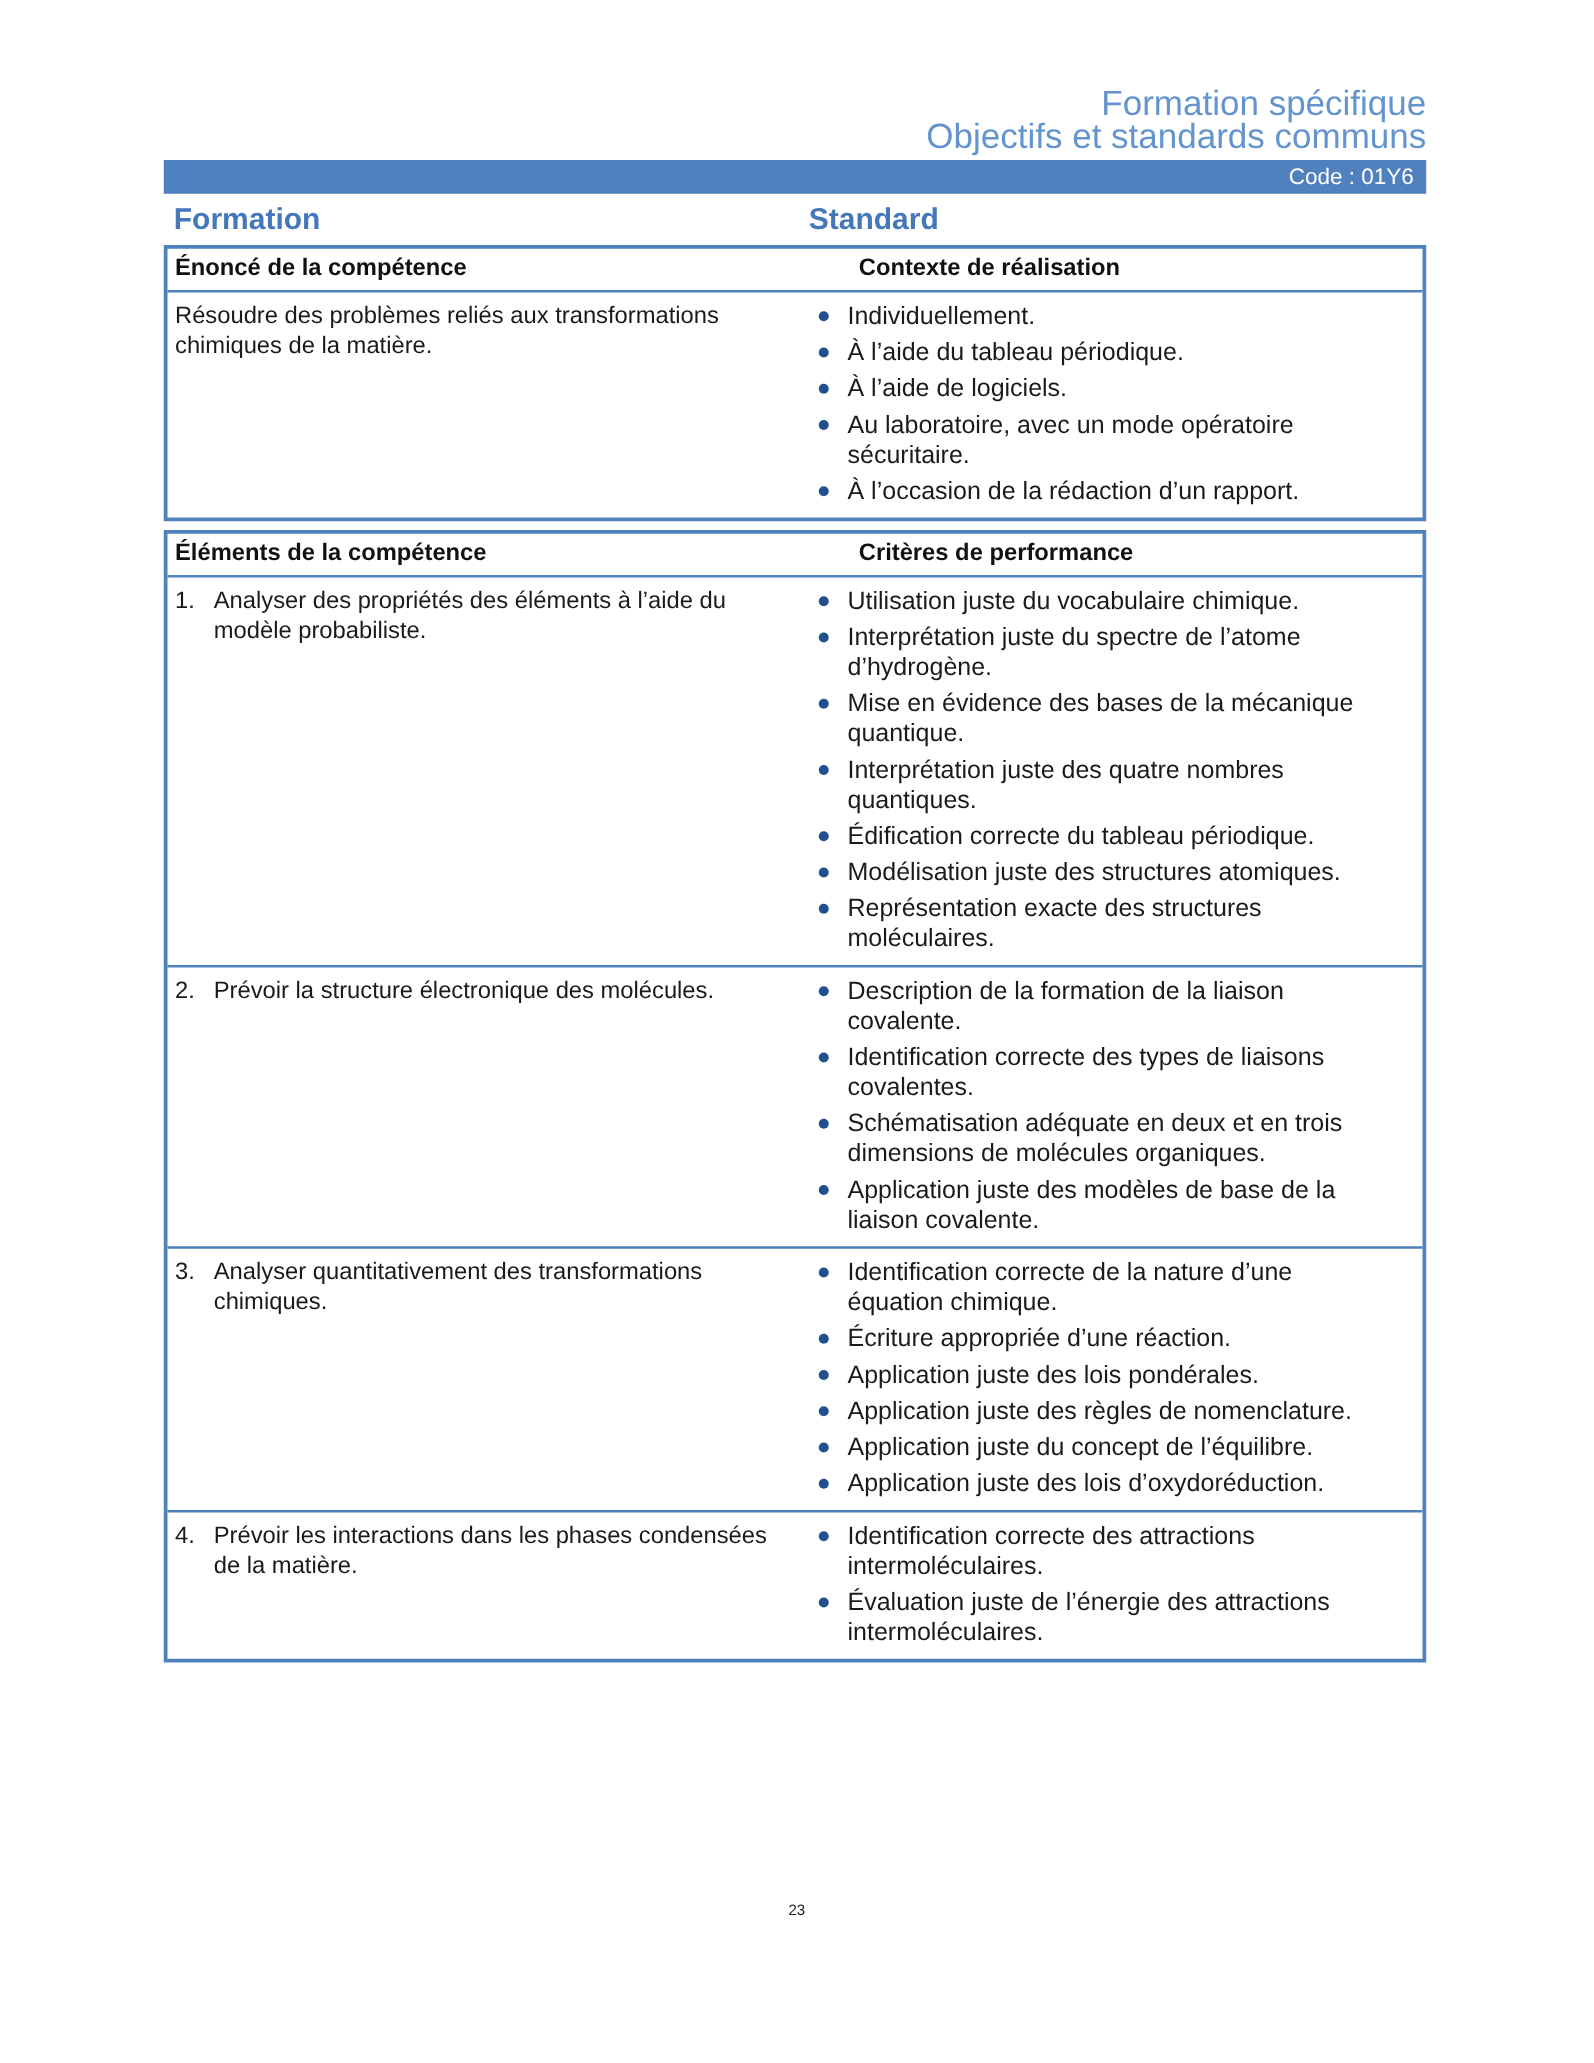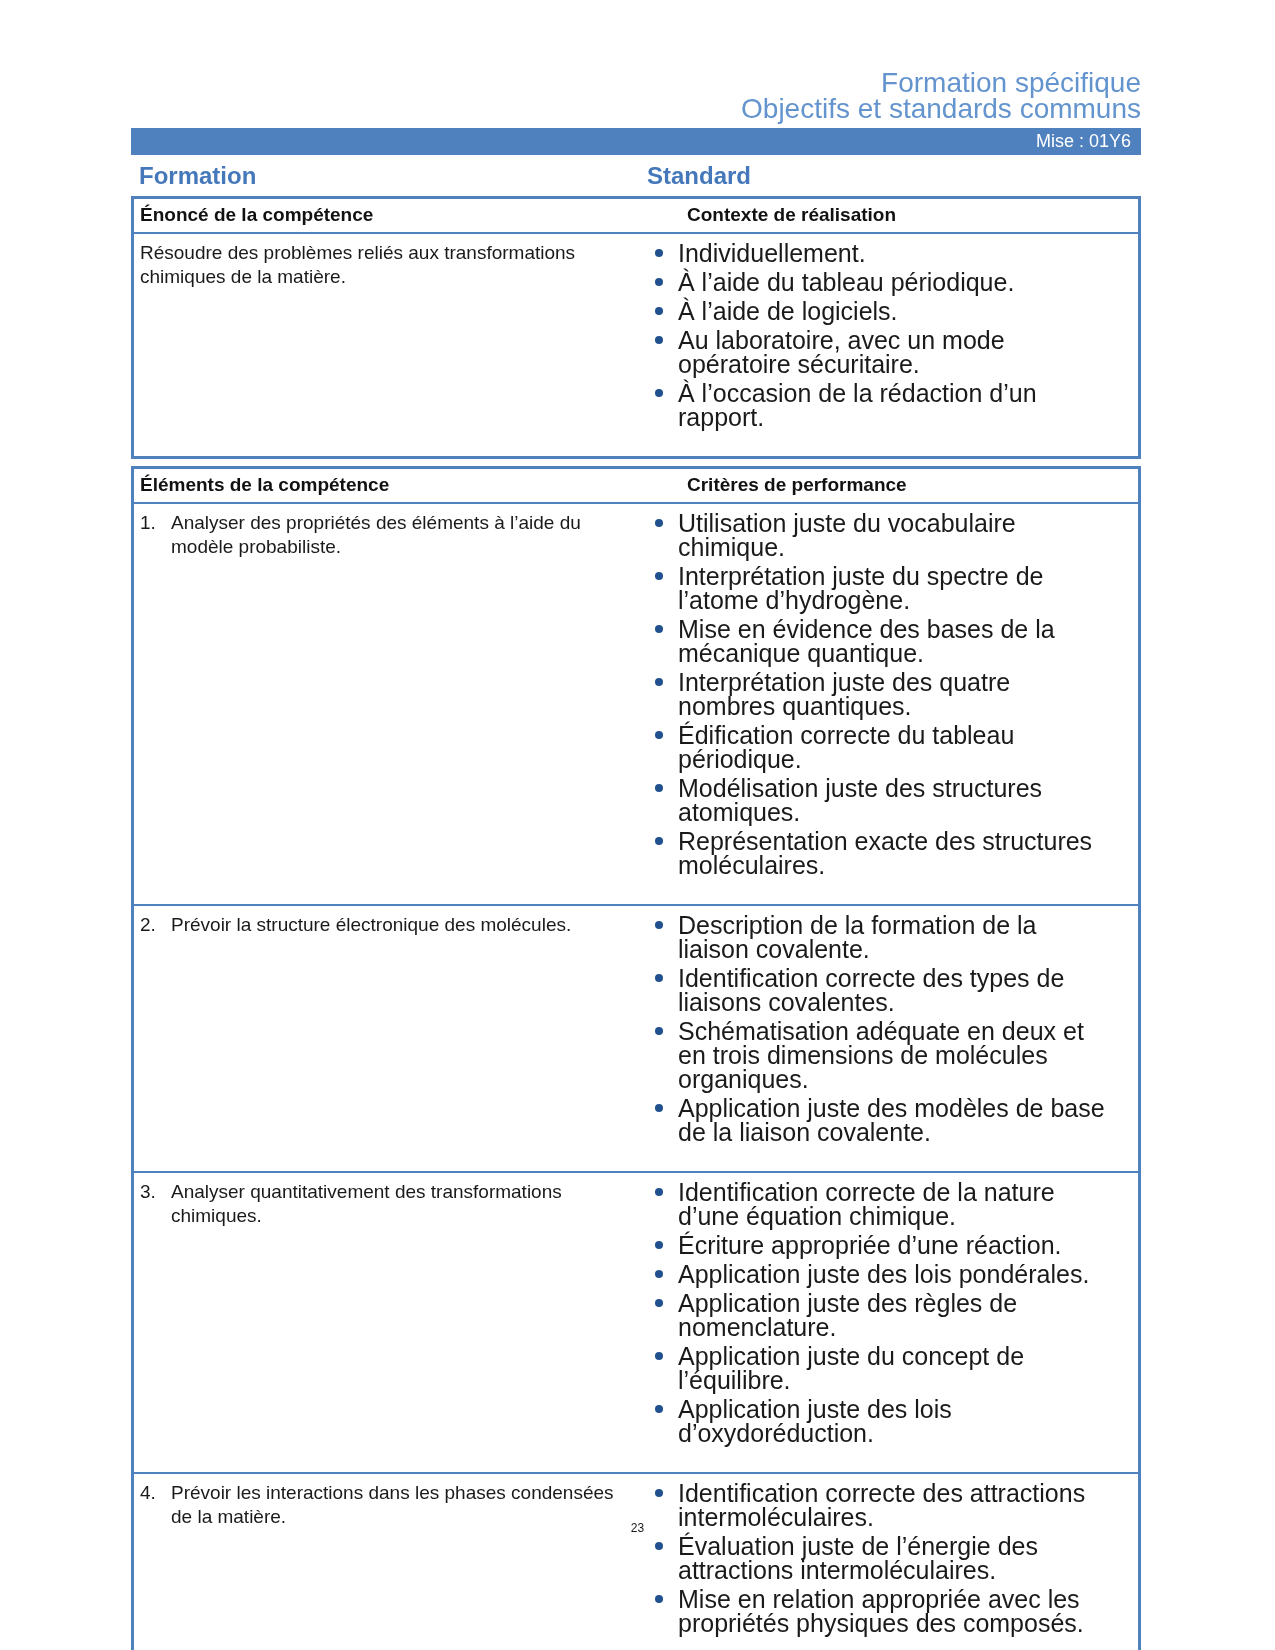--- a/index.html
+++ b/index.html
@@ -46,21 +46,21 @@
     border-bottom:2px solid var(--accent-blue,#4f81bd);
     font-weight:bold; font-size:19px; line-height:24px;
     padding:4px 0 5px;
     color:#111111;
   }
   .th-left  { padding-left:6px; }
   .th-right { padding-left:7px;margin-left:37px; }
   .tbl-row { display:grid; grid-template-columns:509px 1fr; }
   .rows .tbl-row + .tbl-row { border-top:2px solid var(--accent-blue,#4f81bd); }
   .cell-left  { padding:7px 8px 8px 0; font-size:19px; line-height:24px; }
-  .cell-right { padding:7px 26px 22px 0; font-size:25px; line-height:24px; }
+  .cell-right { padding:7px 26px 4px 0; font-size:20px; line-height:24px; }
   .statement { padding-left:6px; }
   .numbered { display:flex; padding-left:6px; }
   .num { width:31px; flex:none; }
   .elem-text { flex:1; }
   
   ul.bullets { list-style:none; }
   ul.bullets li {
     position:relative; padding-left:35px; margin-bottom:5px;
   }
   ul.bullets li .dot {
@@ -80,21 +80,21 @@
 
 <div class="page">
   <div class="content">
 
     <div class="doc-header">
       <div class="hdr-line">Formation spécifique</div>
       <div class="hdr-line">Objectifs et standards communs</div>
     </div>
 
     <div class="code-bar">
-      <span>Mise : 01Y6</span>
+      <span>Code : 01Y6</span>
     </div>
 
     <div class="col-titles">
       <div class="col-title left">Formation</div>
       <div class="col-title right">Standard</div>
     </div>
 
     <div class="tbl">
       <div class="tbl-head">
         <div class="th-left">Énoncé de la compétence</div>
@@ -280,24 +280,20 @@
                   <li>
                     <span class="dot"></span>
                     <span>Identification correcte des attractions intermoléculaires.</span>
                   </li>
 
                   <li>
                     <span class="dot"></span>
                     <span>Évaluation juste de l’énergie des attractions intermoléculaires.</span>
                   </li>
 
-                  <li>
-                    <span class="dot"></span>
-                    <span>Mise en relation appropriée avec les propriétés physiques des composés.</span>
-                  </li>
                 </ul>
             </div>
           </div>
         </div>
     </div>
 
   </div>
 
   <div class="footer">
     <span>23</span>

